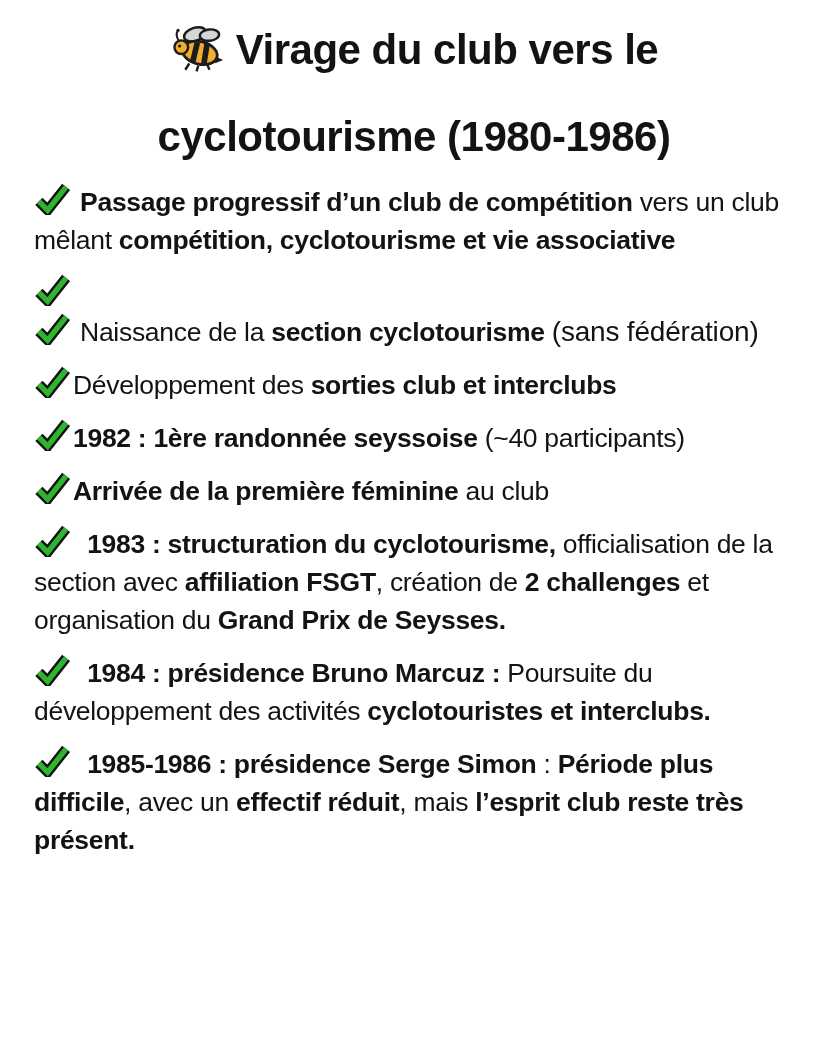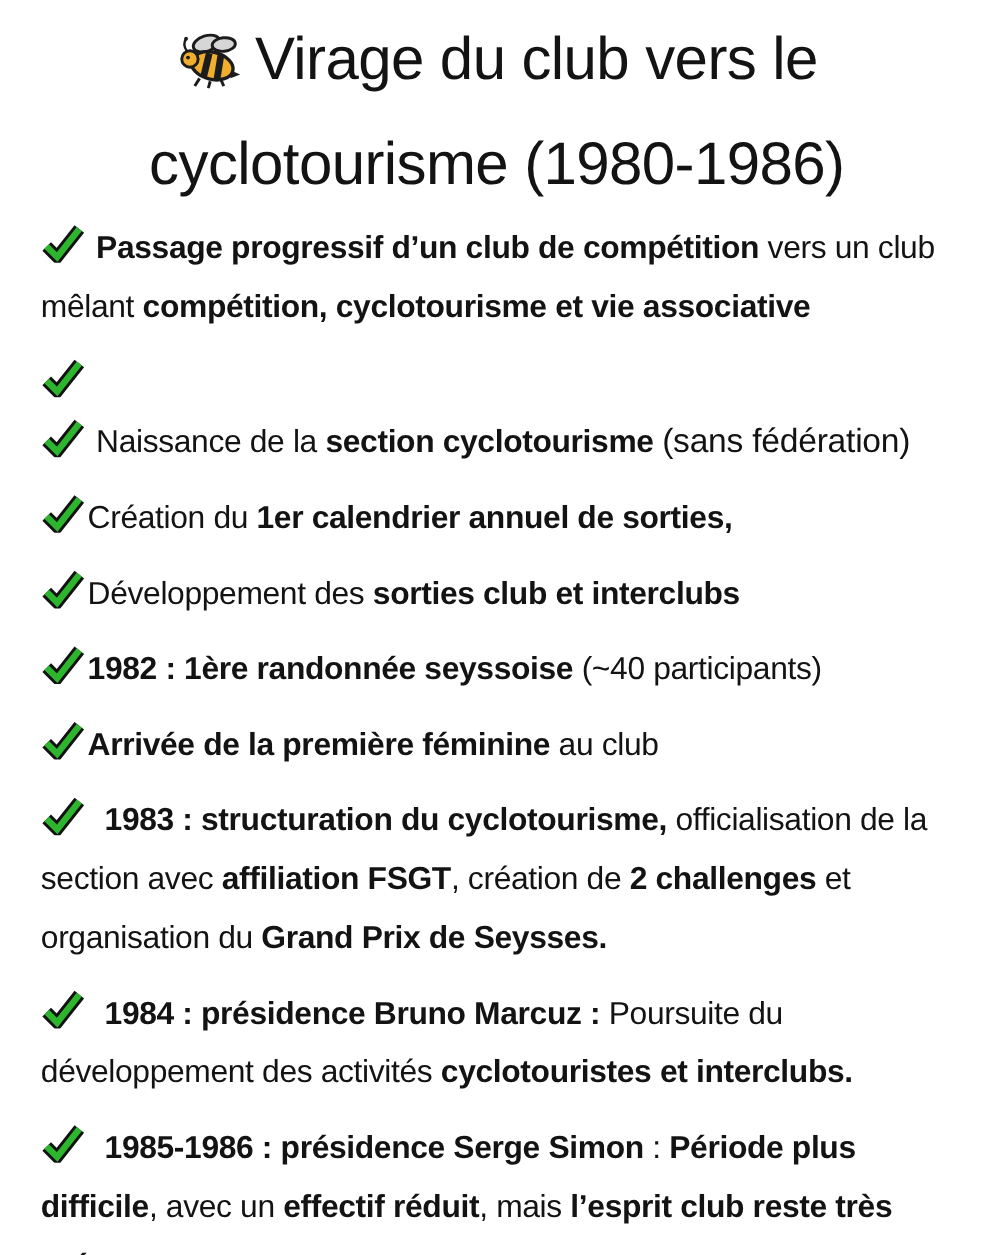--- a/index.html
+++ b/index.html
@@ -17,35 +17,35 @@
     background:#ffffff;
     color:#131313;
     font-family:"Liberation Sans","DejaVu Sans",sans-serif;
   }
   .page{
     width:818px;
     padding:6px 24px 10px 34px;
   }
   h1{
     margin:0 0 2px 0;
-    font-size:50px;
-    font-weight:normal;
+    font-size:42px;
+    font-weight:bold;
     line-height:87px;
     text-align:center;
     letter-spacing:-0.5px;
   }
   .title-line{display:block;}
   .bee{
     vertical-align:-9px;
     margin-right:8px;
   }
   .bullets p.bullet{
     margin:0 0 14px 0;
     font-size:26.5px;
-    line-height:49px;
+    line-height:38px;
     letter-spacing:-0.3px;
     white-space:pre-wrap;
   }
   
   .bullets p.bullet:nth-child(3){margin-top:-14px;}
   .bullet .b{font-weight:bold;}
   .bullet .small{font-size:28px;letter-spacing:-0.2px;}
   .check{
     vertical-align:-4px;
     margin-right:2px;
@@ -93,24 +93,20 @@
     <path class="check-outline" d="M5 20 L14 29 L33 5" stroke-width="10.5"></path>
     <path class="check-main" d="M5 20 L14 29 L33 5" stroke-width="5.5"></path>
   </svg></p>
       <p class="bullet"><svg class="check" viewBox="0 0 38 34" width="37" height="33" aria-hidden="true">
     <path class="check-outline" d="M5 20 L14 29 L33 5" stroke-width="10.5"></path>
     <path class="check-main" d="M5 20 L14 29 L33 5" stroke-width="5.5"></path>
   </svg><span class=""> Naissance de la </span><span class="b">section cyclotourisme</span><span class=""> </span><span class=" small">(sans fédération)</span></p>
       <p class="bullet"><svg class="check" viewBox="0 0 38 34" width="37" height="33" aria-hidden="true">
     <path class="check-outline" d="M5 20 L14 29 L33 5" stroke-width="10.5"></path>
     <path class="check-main" d="M5 20 L14 29 L33 5" stroke-width="5.5"></path>
-  </svg><span class="">Création du </span><span class="b">1er calendrier annuel de sorties,</span></p>
-      <p class="bullet"><svg class="check" viewBox="0 0 38 34" width="37" height="33" aria-hidden="true">
-    <path class="check-outline" d="M5 20 L14 29 L33 5" stroke-width="10.5"></path>
-    <path class="check-main" d="M5 20 L14 29 L33 5" stroke-width="5.5"></path>
   </svg><span class="">Développement des </span><span class="b">sorties club et interclubs</span></p>
       <p class="bullet"><svg class="check" viewBox="0 0 38 34" width="37" height="33" aria-hidden="true">
     <path class="check-outline" d="M5 20 L14 29 L33 5" stroke-width="10.5"></path>
     <path class="check-main" d="M5 20 L14 29 L33 5" stroke-width="5.5"></path>
   </svg><span class="b">1982 : 1ère randonnée seyssoise</span><span class=""> (~40 participants)</span></p>
       <p class="bullet"><svg class="check" viewBox="0 0 38 34" width="37" height="33" aria-hidden="true">
     <path class="check-outline" d="M5 20 L14 29 L33 5" stroke-width="10.5"></path>
     <path class="check-main" d="M5 20 L14 29 L33 5" stroke-width="5.5"></path>
   </svg><span class="b">Arrivée de la première féminine</span><span class=""> au club</span></p>
       <p class="bullet"><svg class="check" viewBox="0 0 38 34" width="37" height="33" aria-hidden="true">

